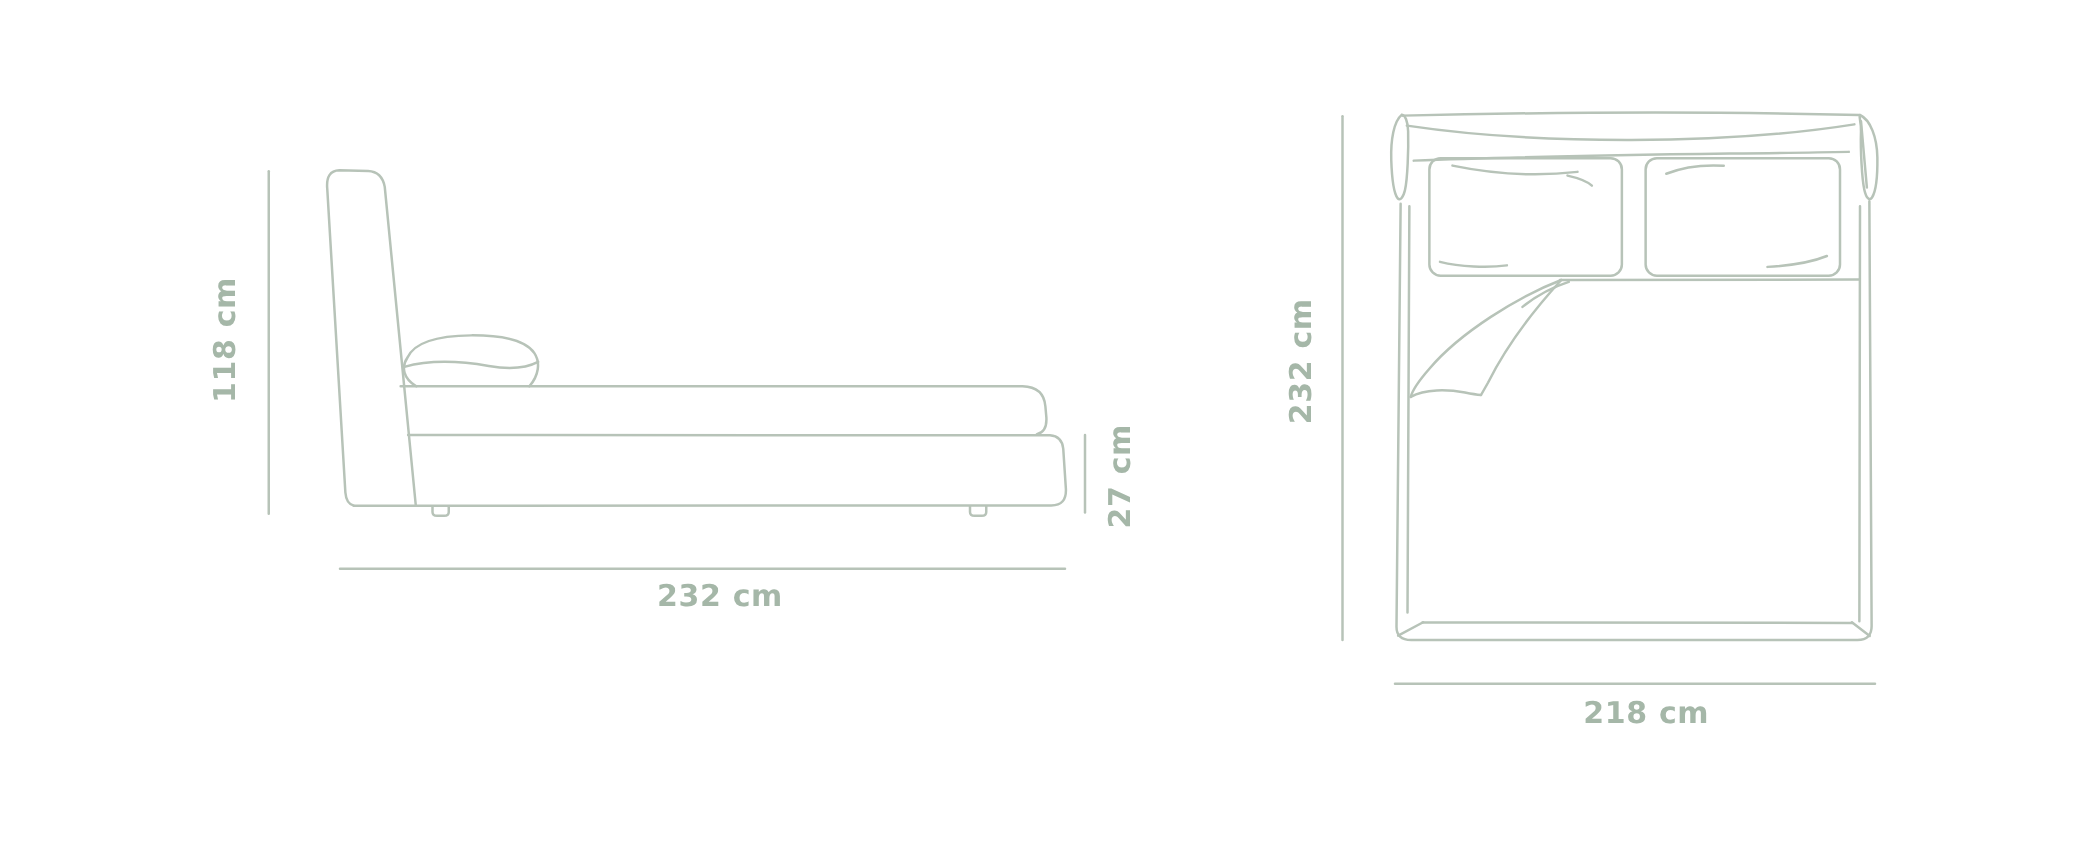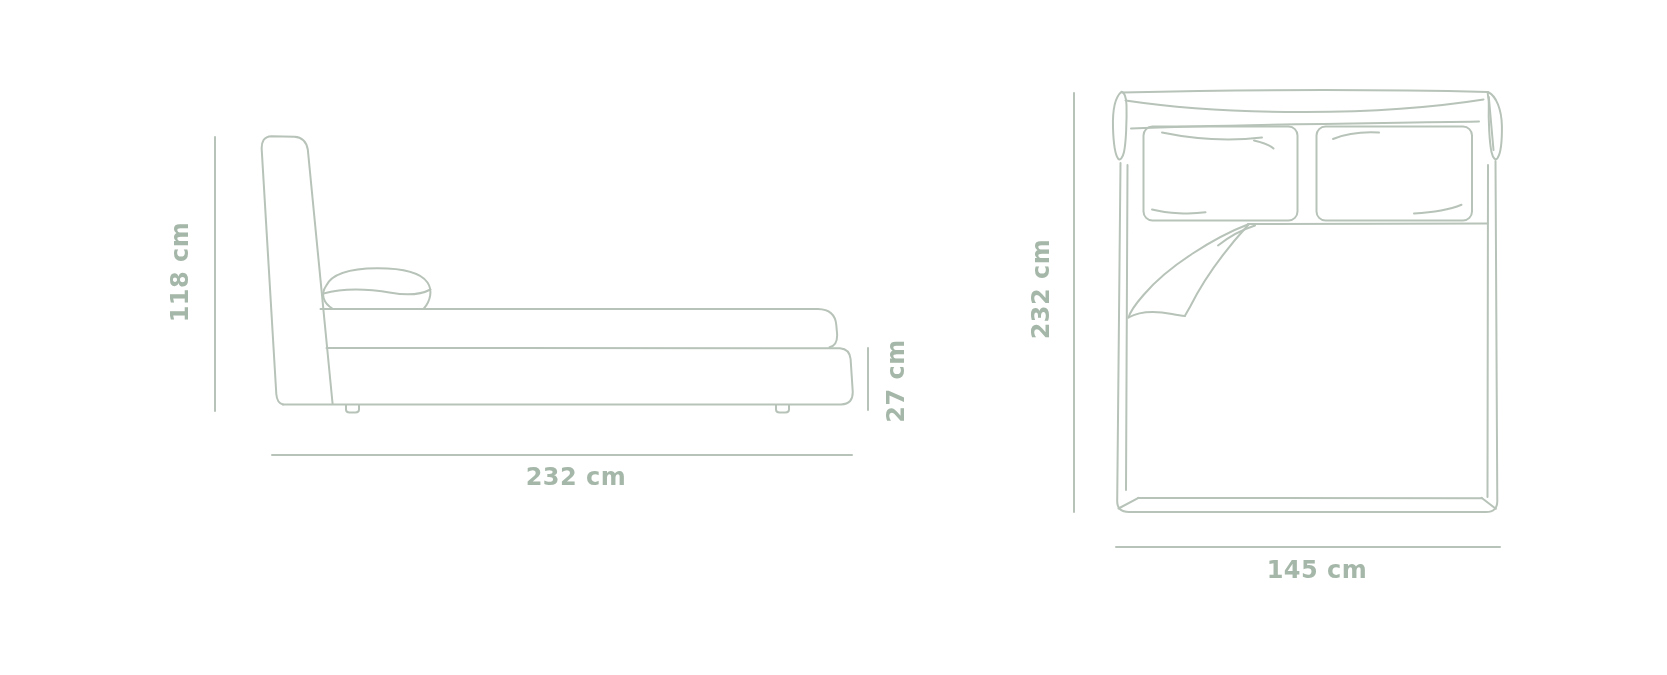--- a/index.html
+++ b/index.html
@@ -126,15 +126,15 @@
   </figure>
 
   <div class="dim-label vertical" style="left:120px;top:257px;">118 cm</div>
 
   <div class="dim-label" style="left:516px;top:462px;">232 cm</div>
 
   <div class="dim-label vertical" style="left:836px;top:366px;">27 cm</div>
 
   <div class="dim-label vertical" style="left:981px;top:274px;">232 cm</div>
 
-  <div class="dim-label" style="left:1257px;top:555px;">145 cm</div>
+  <div class="dim-label" style="left:1257px;top:555px;">218 cm</div>
 
 </div>
 
 </body></html>

